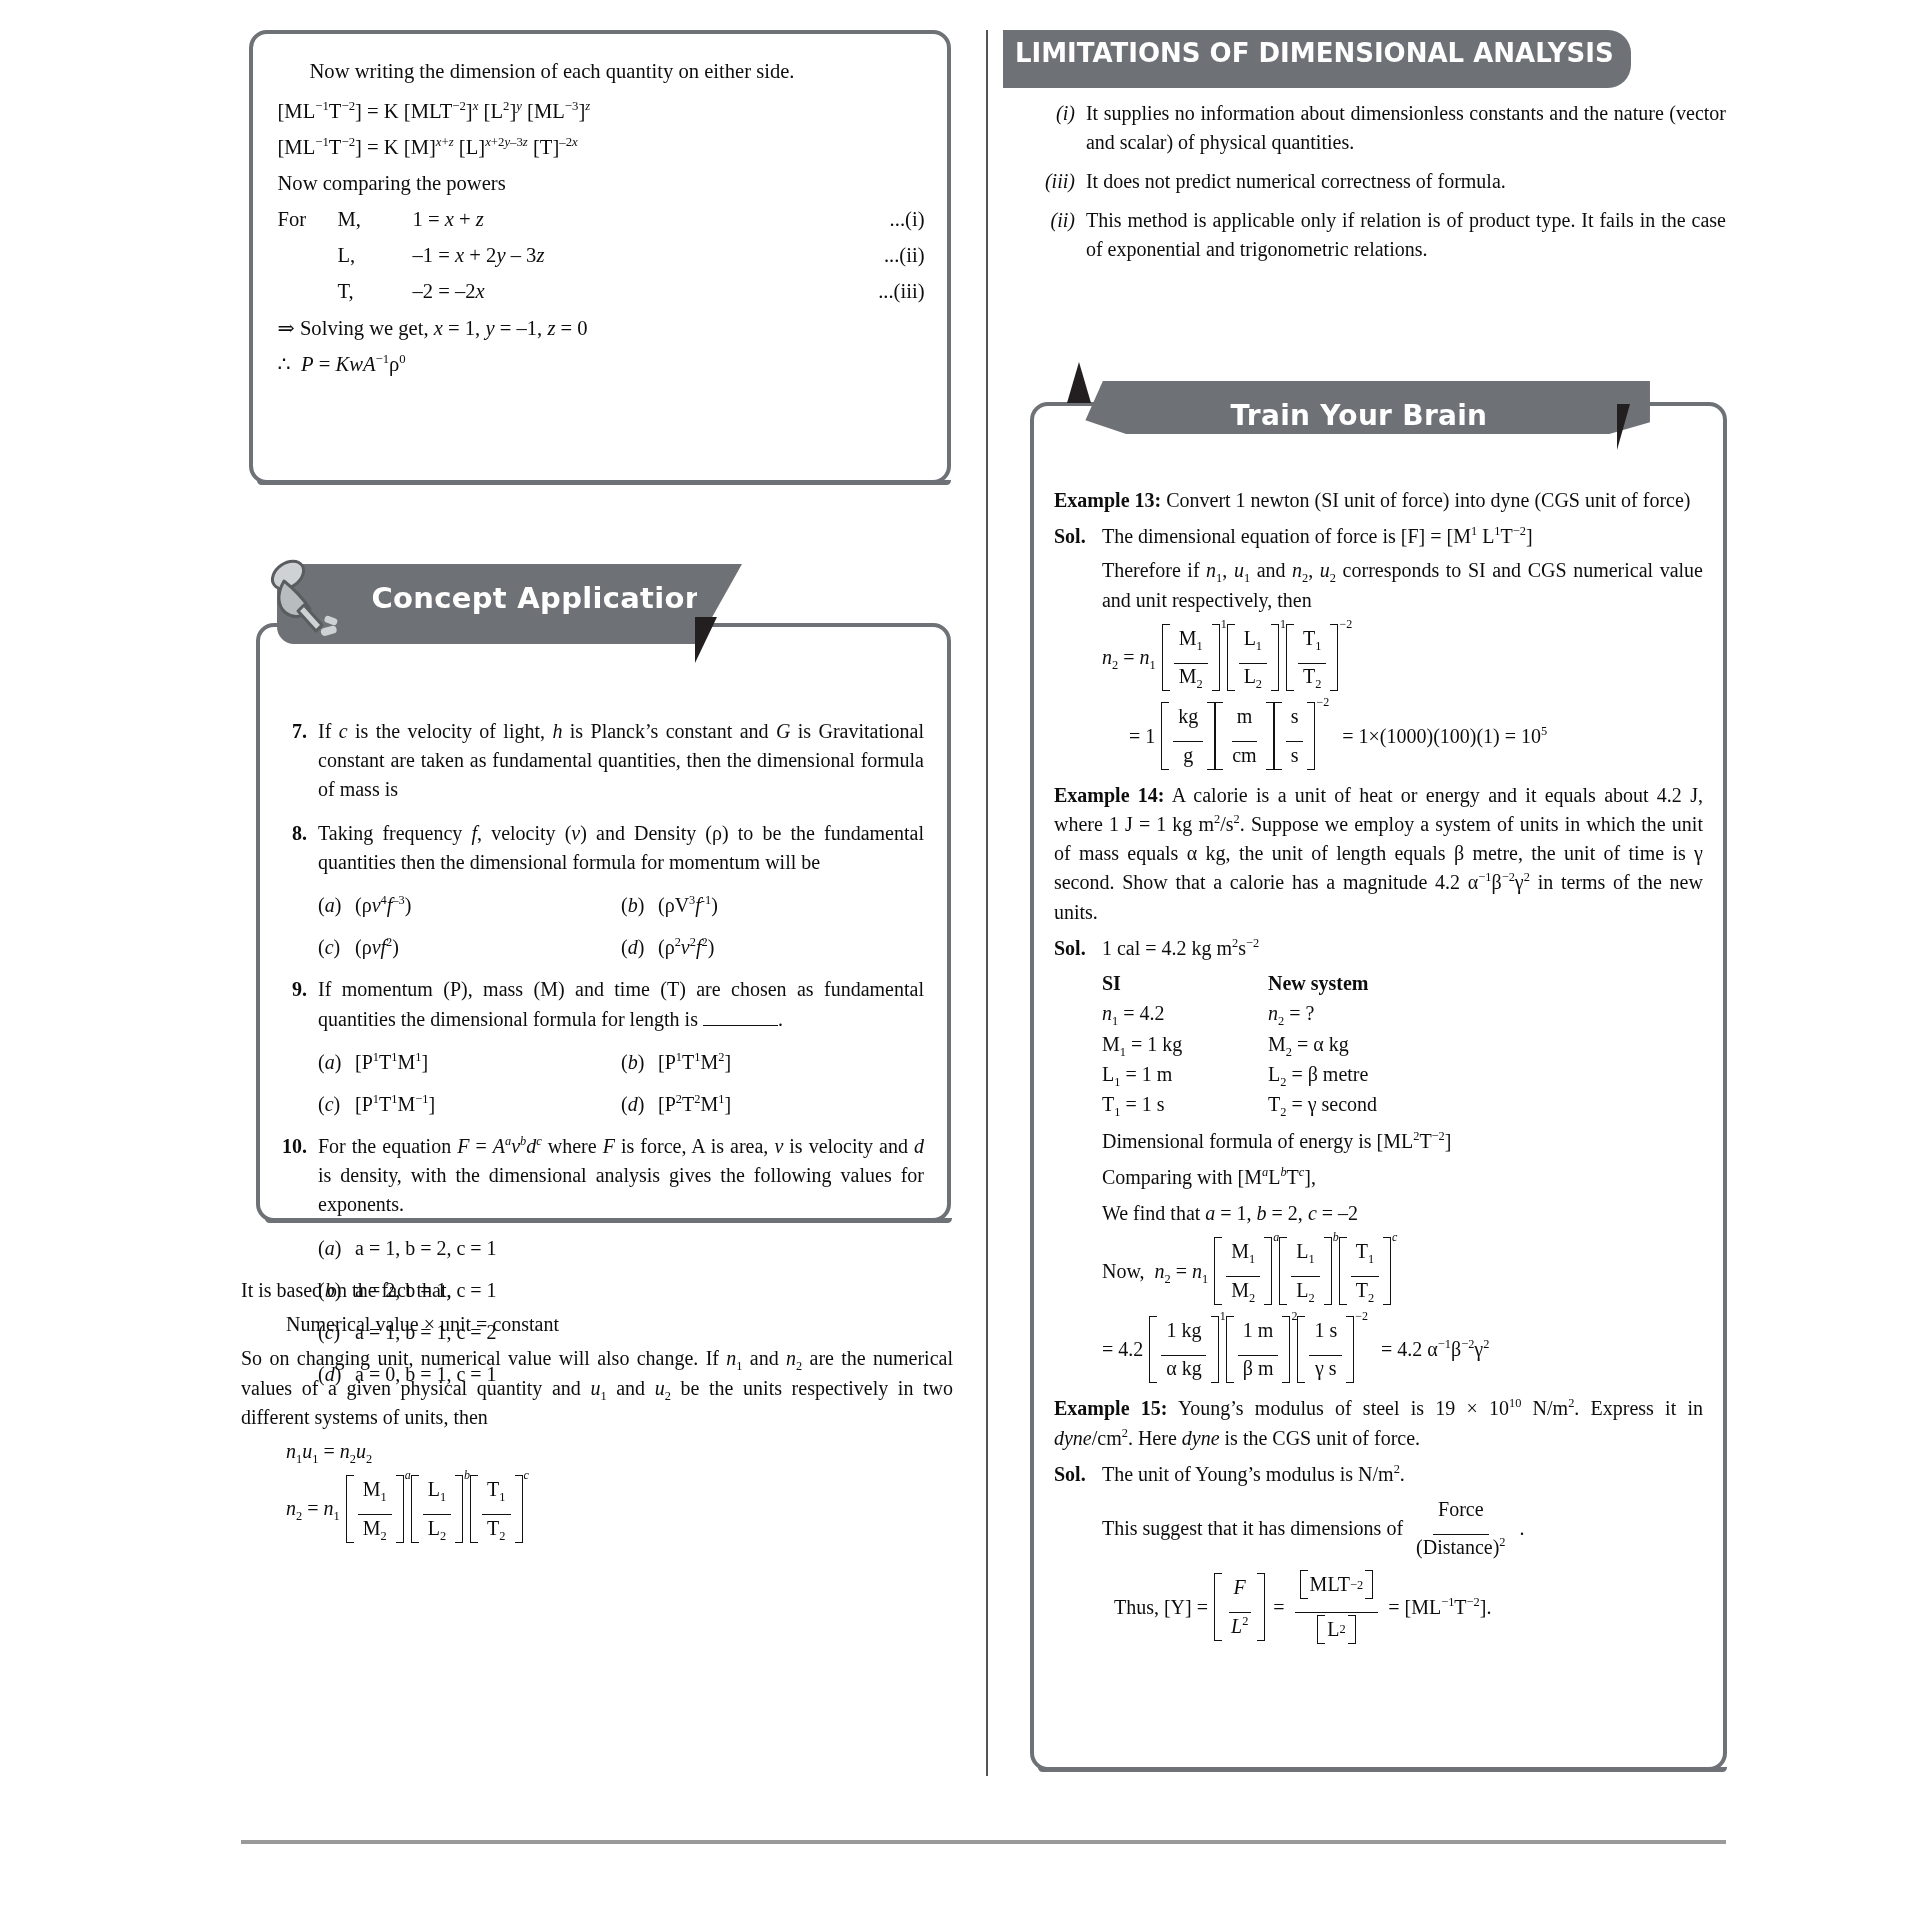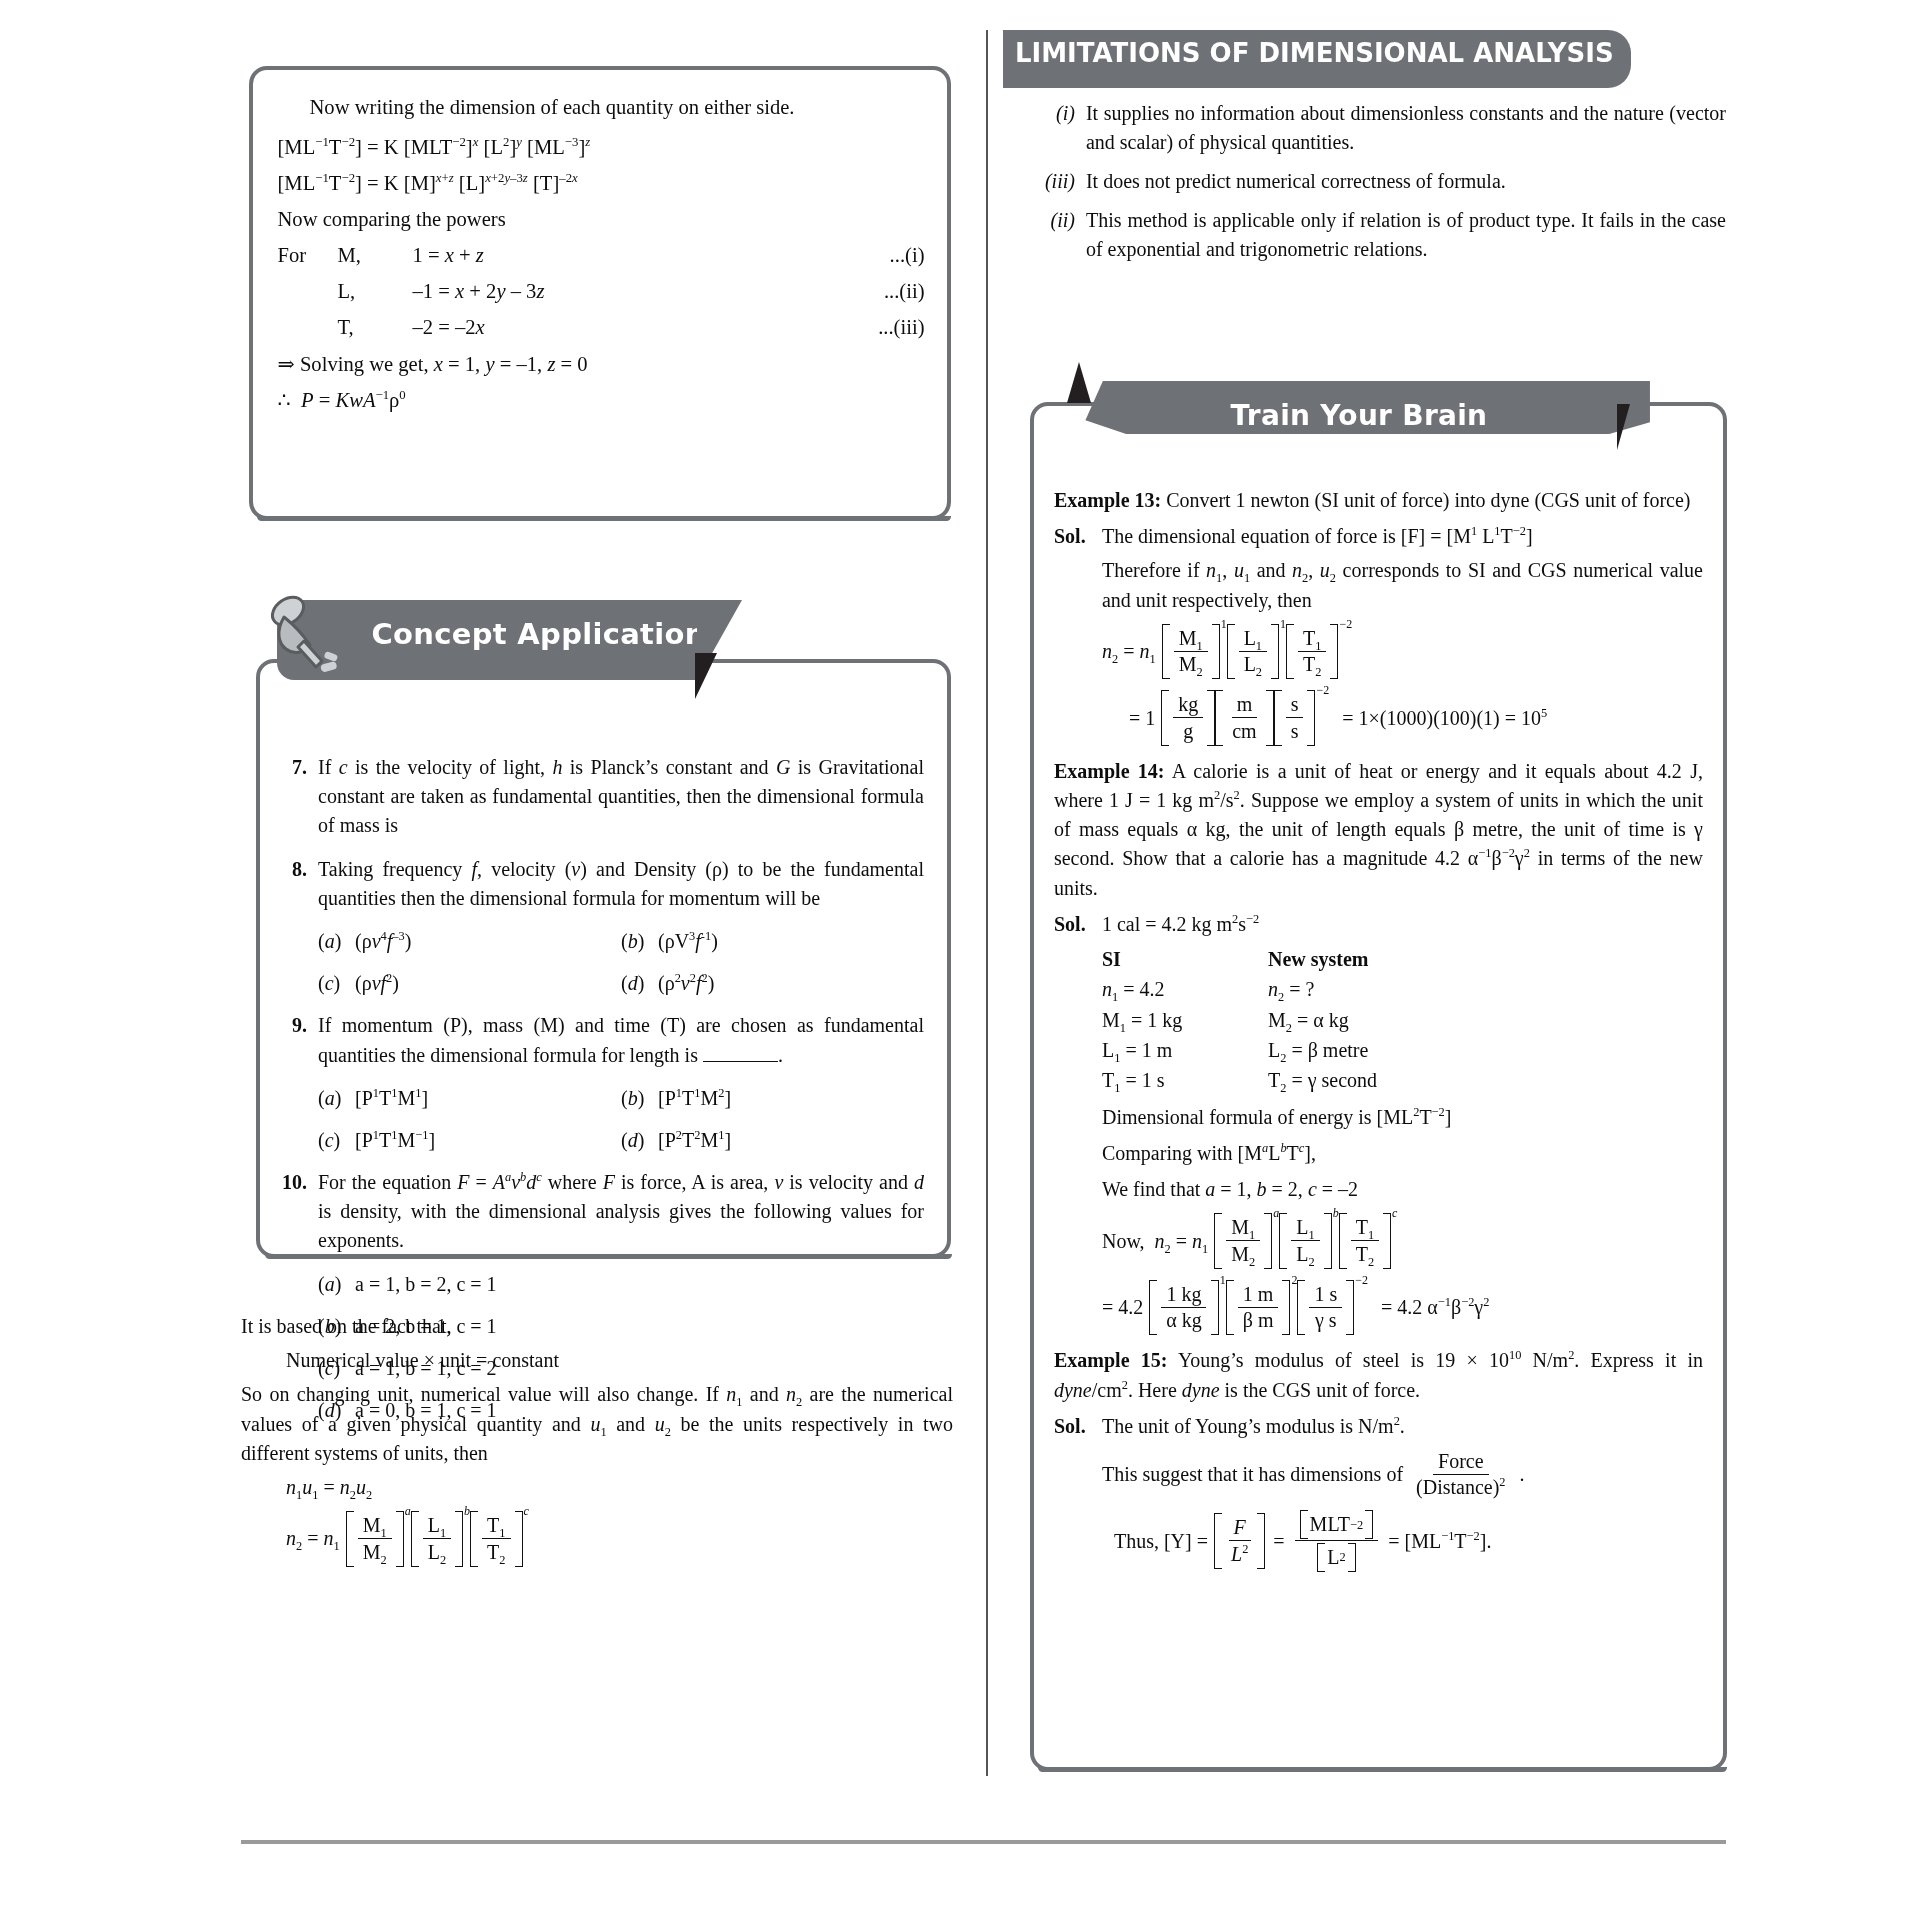--- a/index.html
+++ b/index.html
@@ -16,21 +16,21 @@
     box-sizing:border-box;
   }
   
   .cols{
     position:absolute;
     left:241px; top:30px;
     width:1485px; height:1771px;
     display:flex;
     gap:0;
   }
-  .colL{width:717px;position:relative;margin-top:36px;}
+  .colL{width:717px;position:relative;}
   .divider{
     width:2px;margin:0 36px;
     background:#555;
     align-self:stretch;
     height:1746px;
   }
   .colR{width:710px;position:relative;}
 
   
   .rbox{
@@ -166,21 +166,21 @@
     z-index:1;
   }
   .exline{font-size:20px;line-height:1.46;text-align:justify;margin-bottom:7px;}
   .solrow{display:flex;font-size:20px;line-height:1.46;margin-bottom:5px;}
   .solrow .tag{width:48px;flex:none;font-weight:bold;}
   .solrow .body{flex:1;text-align:justify;}
   .indent{margin-left:48px;}
 
   
   .frac{display:inline-flex;flex-direction:column;align-items:center;vertical-align:middle;margin:0 2px;}
-  .frac .num{padding:0 5px 1px 5px;border-bottom:1.5px solid #111;}
+  .frac .num{padding:0 5px 13px 5px;border-bottom:1.5px solid #111;}
   .frac .den{padding:1.5px 5px 0 5px;}
   .brk{display:inline-flex;align-items:stretch;vertical-align:middle;}
   .brk .bl,.brk .br{width:7px;border:1.5px solid #111;}
   .brk .bl{border-right:none;}
   .brk .br{border-left:none;}
   .brk .inner{padding:3px 2px;display:flex;align-items:center;}
   .pw{font-size:0.6em;vertical-align:super;line-height:0;margin-left:1px;}
   .mathrow{display:flex;align-items:center;font-size:20px;margin:9px 0 11px 0;}
   .mathrow .lead{margin-right:6px;}
 

